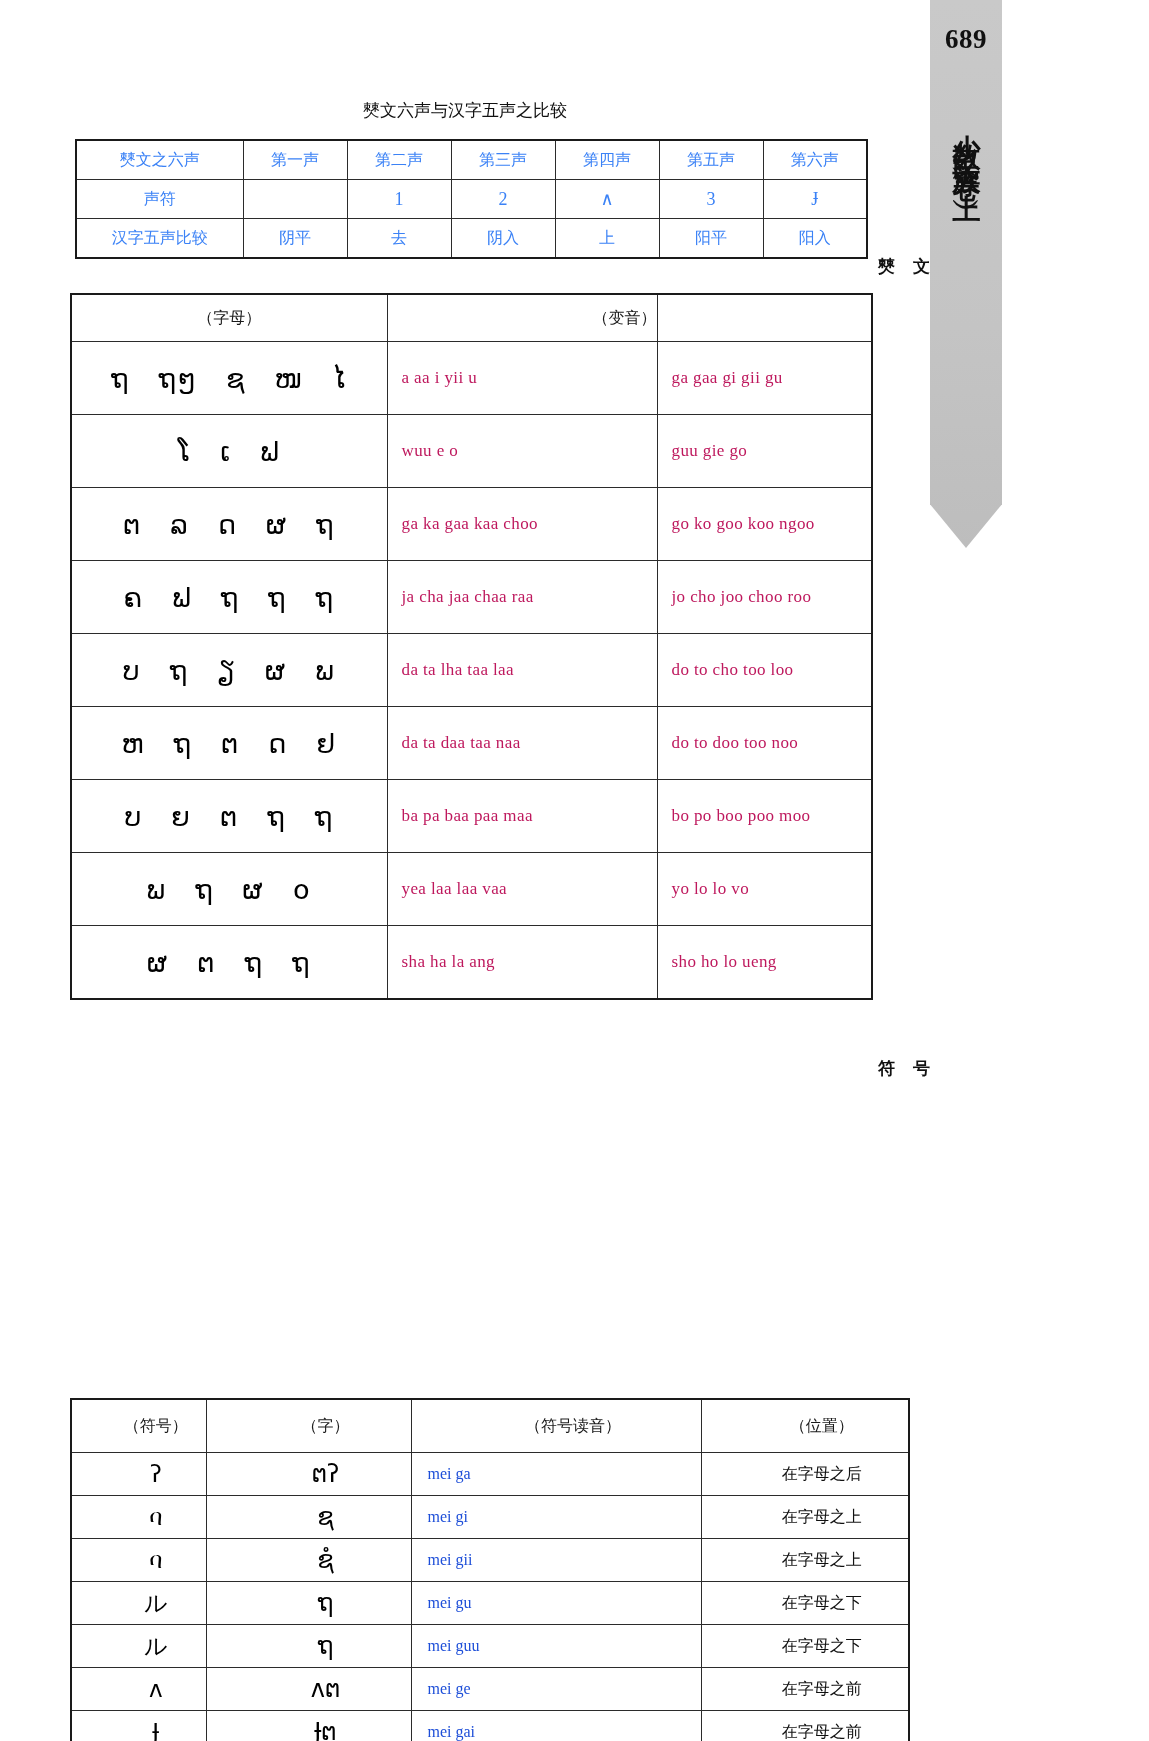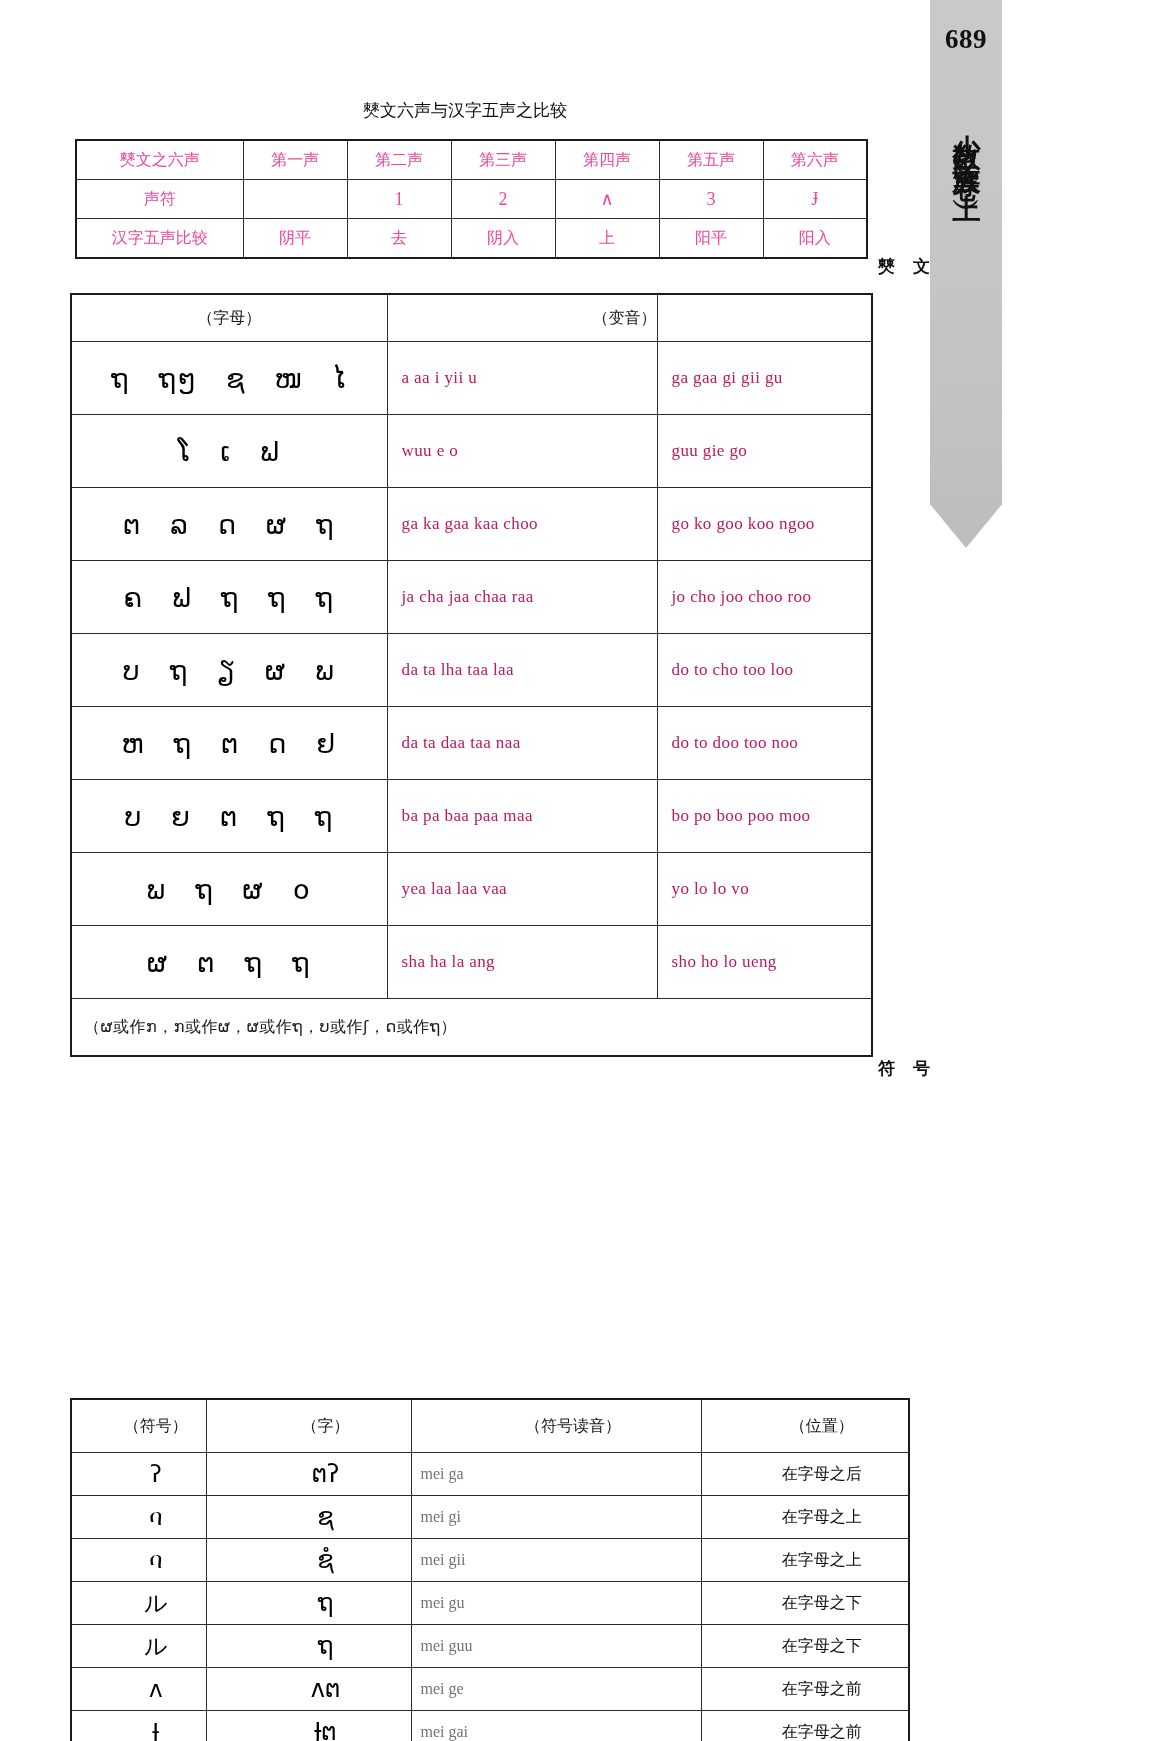--- a/index.html
+++ b/index.html
@@ -100,21 +100,21 @@
     position: absolute;
     left: 75px;
     top: 139px;
     width: 791px;
     border: 2px solid #1a1a1a;
   }
   #tone-table td {
     height: 38px;
     font-family: "DejaVu Sans", "Liberation Sans", sans-serif;
     font-size: 16px;
-    color: #ec4899;
+    color: #3b82f6;
   }
   #tone-table td.num {
     font-family: "Liberation Serif", serif;
     font-size: 18px;
   }
 
   
   #fan-table {
     position: absolute;
     left: 70px;
@@ -187,24 +187,24 @@
     font-size: 23px;
     color: #000;
   }
   #symbol-table td.word {
     font-family: "DejaVu Sans", sans-serif;
     font-size: 24px;
     color: #000;
   }
   #symbol-table td.read {
     text-align: left;
-    padding-left: 9px;
+    padding-left: 16px;
     font-family: "Liberation Serif", "DejaVu Serif", serif;
     font-size: 16px;
-    color: #737373;
+    color: #1d4ed8;
   }
   #symbol-table td.pos {
     font-family: "DejaVu Sans", "Liberation Sans", sans-serif;
     font-size: 16px;
     color: #111;
   }
 
   .t-title-1 { position: absolute; left: 0; top: 99px; width: 930px; }
   .t-label-fan { position: absolute; left: 0; top: 255px; width: 930px; }
   .t-label-sym { position: absolute; left: 0; top: 1057px; width: 930px; }
@@ -364,23 +364,20 @@
         <tr>
           <td class="glyphs"><span class="glyph-run">
               <span>ຜ</span>
               <span>ຕ</span>
               <span>ຖ</span>
               <span>ຖ</span>
             </span></td>
           <td class="roman">sha ha la ang</td>
           <td class="roman">sho ho lo ueng</td>
         </tr>
-        <tr>
-          <td class="note" colspan="3">（ຜ或作ກ，ກ或作ຜ，ຜ或作ຖ，ບ或作ʃ，ດ或作ຖ）</td>
-        </tr>
       </tbody>
   </table>
 
   <div class="section-label t-label-sym">符号</div>
 
   <table id="symbol-table">
     <colgroup>
       <col style="width:135px">
         <col style="width:205px">
         <col style="width:290px">

